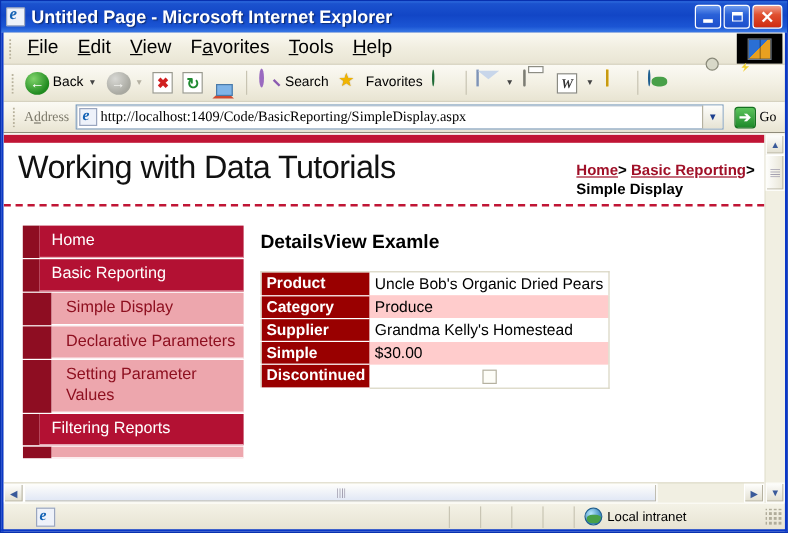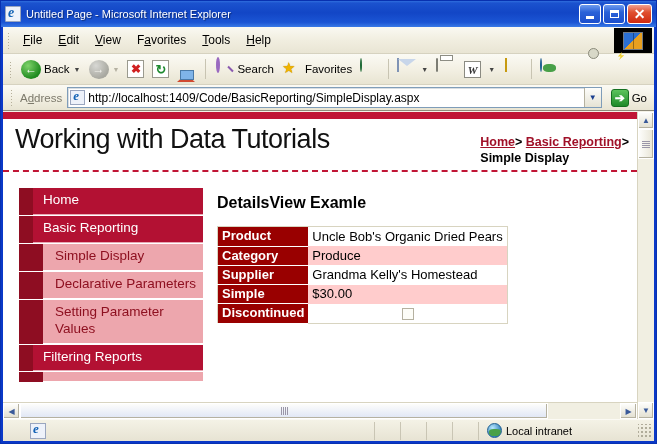--- a/index.html
+++ b/index.html
@@ -33,21 +33,21 @@
     width: 16px; height: 16px; flex: 0 0 16px;
     background: #eef2fa; border: 1px solid #9aa6bf;
     border-radius: 1px; position: relative; margin-right: 5px;
   }
   .title-icon::before {
     content: "e"; position: absolute; left: 2px; top: -2px;
     font-family: "Liberation Serif", serif; font-weight: bold;
     font-size: 14px; font-style: italic; color: #1463b5;
   }
   .title-text {
-    color: #ffffff; font-size: 11px; font-weight: normal;
+    color: #ffffff; font-size: 15px; font-weight: bold;
     text-shadow: 1px 1px 1px rgba(0,0,0,.45);
     white-space: nowrap; flex: 1 1 auto;
   }
   .win-buttons { display: flex; gap: 2px; margin-right: 2px; }
   .win-btn {
     width: 22px; height: 20px;
     border: 1px solid #ffffff;
     border-radius: 3px;
     display: flex; align-items: center; justify-content: center;
     background: linear-gradient(to bottom, #6d9bee 0%, #2a61d8 40%, #1c4fcc 100%);
@@ -78,21 +78,21 @@
     display: flex; align-items: center;
     border-bottom: 1px solid #d6d2c0;
     position: relative;
   }
   .gripper {
     width: 3px; height: 17px; margin: 0 5px 0 4px;
     background-image: radial-gradient(circle, #b6b09a 45%, transparent 46%);
     background-size: 3px 3px;
   }
   .menu-item {
-    padding: 3px 8px; font-size: 12px; color: #000;
+    padding: 3px 8px; font-size: 16px; color: #000;
     white-space: nowrap;
   }
   .menu-item u { text-decoration: underline; }
   .ie-logo-box {
     position: absolute; right: 2px; top: 1px;
     width: 38px; height: 25px;
     background: #000;
     display: flex; align-items: center; justify-content: center;
   }
   .ie-logo-inner {
@@ -205,20 +205,21 @@
     position:relative;
   }
   .ic-qr::after{content:"";position:absolute;right:-1px;bottom:-1px;width:8px;height:8px;background:#f0d030;clip-path:polygon(60% 0,10% 55%,45% 55%,25% 100%,90% 40%,52% 40%);}
 
   
   .addressbar {
     height: 26px; flex: 0 0 26px;
     background: linear-gradient(to bottom,#fbfaf4 0%,#f2efe2 55%,#e8e4d2 100%);
     display: flex; align-items: center; padding: 0 3px;
     border-bottom: 1px solid #8f8b7a;
+    font-family: Liberation Serif, serif;
   }
   .addr-label { font-size: 11.5px; color: #7d7a6c; margin: 0 5px 0 2px; white-space: nowrap; }
   .addr-label u { text-decoration: underline; }
   .addr-input-wrap {
     flex: 1 1 auto; height: 21px;
     background: #fff;
     border: 1px solid #7f9db9;
     display: flex; align-items: center;
     box-shadow: inset 1px 1px 0 #d8dde2;
   }

